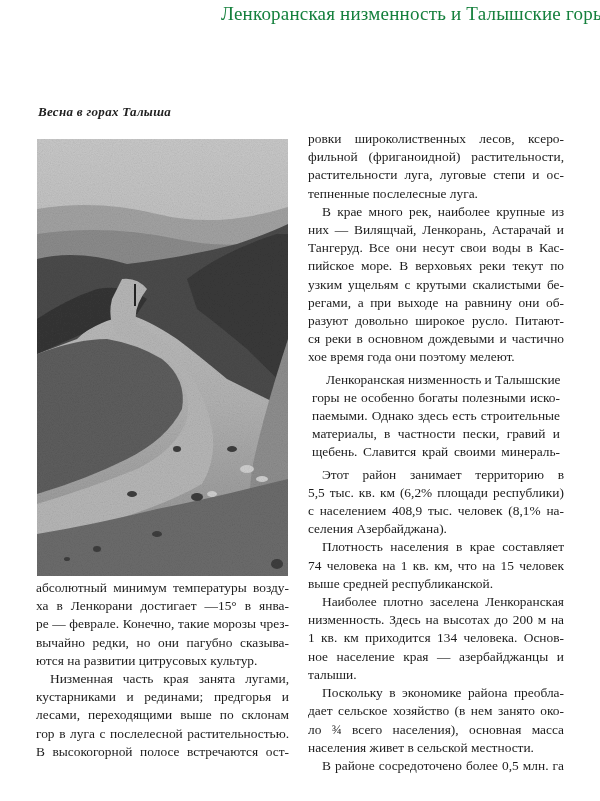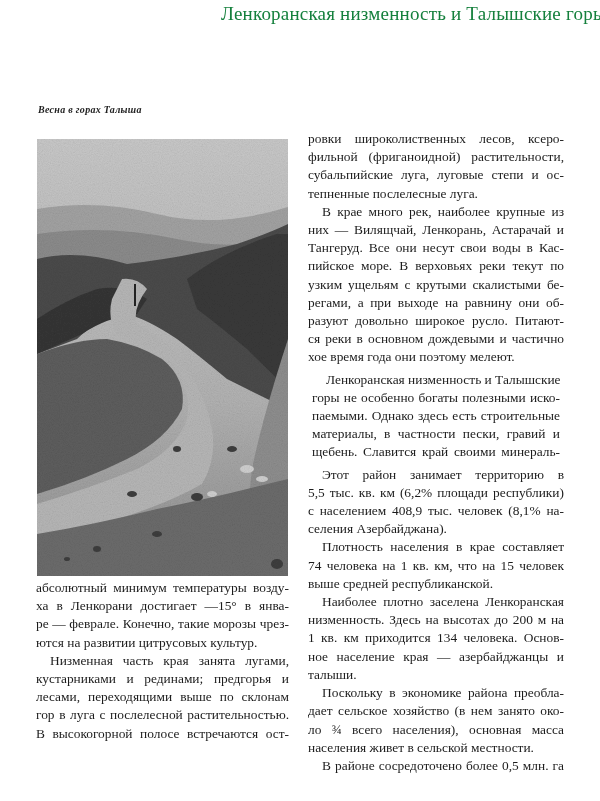--- a/index.html
+++ b/index.html
@@ -11,21 +11,21 @@
     .running-head {
       position: absolute; left: 221px; top: 3px;
       font-family: "Liberation Serif", serif;
       font-size: 19px; letter-spacing: 0.2px; color: #15803d;
       white-space: nowrap;
     }
     .caption {
       position: absolute; left: 38px; top: 104px;
       font-family: "Liberation Serif", serif;
       font-style: italic; font-weight: bold;
-      font-size: 10px; color: #222; letter-spacing: 0.3px;
+      font-size: 13px; color: #222; letter-spacing: 0.3px;
       white-space: nowrap;
     }
     .photo {
       position: absolute; left: 37px; top: 139px; width: 251px; height: 437px;
       overflow: hidden; background: #8a8a8a;
     }
     .photo svg { display: block; width: 100%; height: 100%; }
     .col {
       position: absolute;
       font-family: "Liberation Serif", serif;
@@ -108,36 +108,37 @@
       <rect x="97" y="145" width="2" height="22" fill="#222"></rect>
     </g>
   </svg>
 </div>
 
 <div class="col col-left">
   <p style="margin:0">
     <span class="line">абсолютный минимум температуры возду-</span>
     <span class="line">ха в Ленкорани достигает —15° в янва-</span>
     <span class="line">ре — феврале. Конечно, такие морозы чрез-</span>
+    <span class="line">вычайно редки, но они пагубно сказыва-</span>
     <span class="line last">ются на развитии цитрусовых культур.</span>
   </p>
   <p style="margin:0">
     <span class="line indent">Низменная часть края занята лугами,</span>
     <span class="line">кустарниками и рединами; предгорья и</span>
     <span class="line">лесами, переходящими выше по склонам</span>
     <span class="line">гор в луга с послелесной растительностью.</span>
     <span class="line">В высокогорной полосе встречаются ост-</span>
   </p>
 </div>
 
 <div class="col col-right">
   <p style="margin:0">
     <span class="line">ровки широколиственных лесов, ксеро-</span>
     <span class="line">фильной (фриганоидной) растительности,</span>
-    <span class="line">субальпийские луга, луговые степи и ос-</span>
+    <span class="line">растительности луга, луговые степи и ос-</span>
     <span class="line last">тепненные послелесные луга.</span>
   </p>
   <p style="margin:0">
     <span class="line indent">В крае много рек, наиболее крупные из</span>
     <span class="line">них — Вилящчай, Ленкорань, Астарачай и</span>
     <span class="line">Тангеруд. Все они несут свои воды в Кас-</span>
     <span class="line">пийское море. В верховьях реки текут по</span>
     <span class="line">узким ущельям с крутыми скалистыми бе-</span>
     <span class="line">регами, а при выходе на равнину они об-</span>
     <span class="line">разуют довольно широкое русло. Питают-</span>

